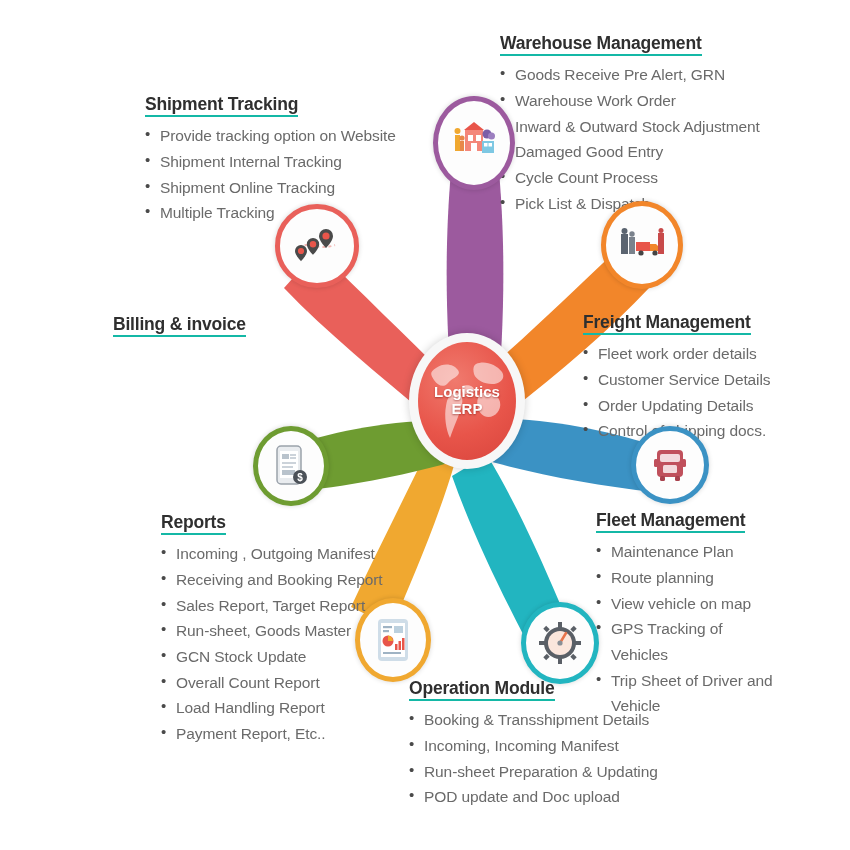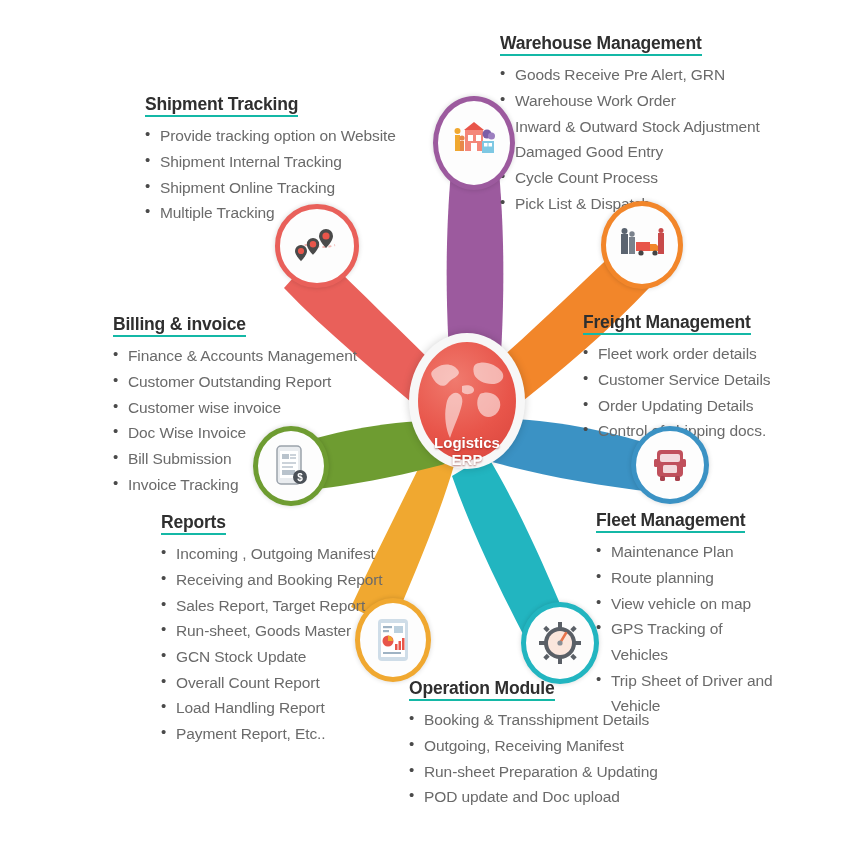--- a/index.html
+++ b/index.html
@@ -56,21 +56,21 @@
     box-shadow:0 0 5px rgba(0,0,0,0.16);
     z-index:6;
   }
   .bubble svg{display:block;}
 
   
   .hub{
     position:absolute;
     z-index:8;
     border-radius:50%;
-    display:flex;align-items:flex-end;justify-content:center;
+    display:flex;align-items:center;justify-content:center;
   }
   .hub .ring{
     position:absolute;inset:0;
     border-radius:50%;
     background:#f7f7f7;
     box-shadow:0 0 8px rgba(0,0,0,0.18);
   }
   .hub .globe{
     position:absolute;
     left:9px;top:9px;right:9px;bottom:9px;
@@ -272,28 +272,20 @@
     <ul>
       <li>Fleet work order details</li>
       <li>Customer Service Details</li>
       <li>Order Updating Details</li>
       <li>Control of shipping docs.</li>
     </ul>
   </div>
 
   <div class="block" style="left:113px;top:314px;">
     <h3>Billing &amp; invoice</h3>
-    <ul>
-      <li>Finance &amp; Accounts Management</li>
-      <li>Customer Outstanding Report</li>
-      <li>Customer wise invoice</li>
-      <li>Doc Wise Invoice</li>
-      <li>Bill Submission</li>
-      <li>Invoice Tracking</li>
-    </ul>
   </div>
 
   <div class="block wrapli" style="left:596px;top:510px;width:182px;">
     <h3>Fleet Management</h3>
     <ul>
       <li>Maintenance Plan</li>
       <li>Route planning</li>
       <li>View vehicle on map</li>
       <li>GPS Tracking of Vehicles</li>
       <li>Trip Sheet of Driver and Vehicle</li>
@@ -311,19 +303,19 @@
       <li>Overall Count Report</li>
       <li>Load Handling Report</li>
       <li>Payment Report, Etc..</li>
     </ul>
   </div>
 
   <div class="block" style="left:409px;top:678px;">
     <h3>Operation Module</h3>
     <ul>
       <li>Booking &amp; Transshipment Details</li>
-      <li>Outgoing, Receiving Manifest</li>
+      <li>Incoming, Incoming Manifest</li>
       <li>Run-sheet Preparation &amp; Updating</li>
       <li>POD update and Doc upload</li>
     </ul>
   </div>
 
 </div>
 
 </body></html>

